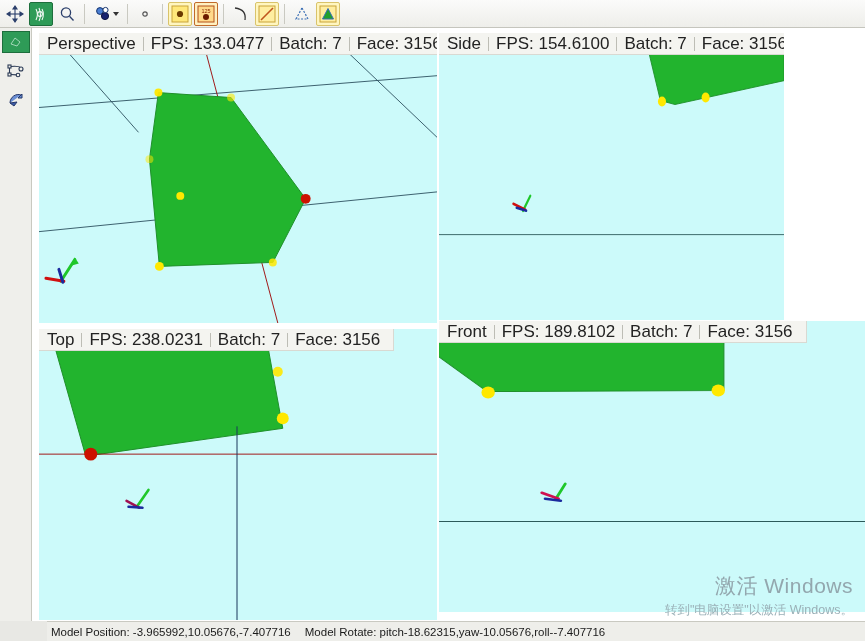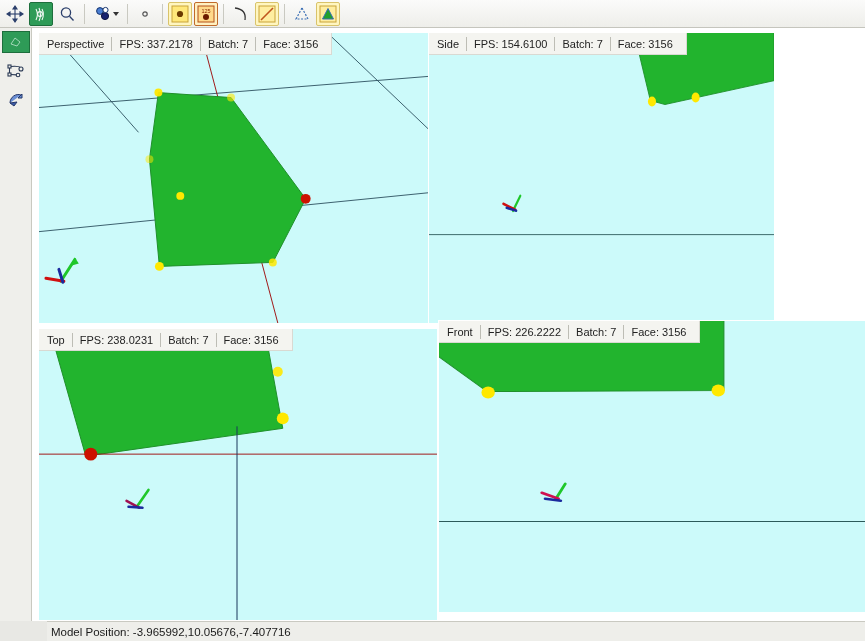--- a/index.html
+++ b/index.html
@@ -43,29 +43,29 @@
   }
   .rail-btn { width:28px;height:26px;margin:2px auto;display:flex;align-items:center;justify-content:center; }
 
   
   .vpwrap { position:absolute; left:32px; top:28px; width:833px; height:593px; background:#ffffff; }
   .vp {
     position:absolute; overflow:hidden; background:#ccfafa;
     border:1px solid #ffffff;
   }
   #vp-persp { left:6px;  top:4px;   width:400px; height:292px; }
-  #vp-side  { left:396px;top:4px;   width:347px; height:292px; }
+  #vp-side  { left:406px;top:4px;   width:347px; height:292px; }
   #vp-top   { left:6px;  top:300px; width:400px; height:293px;text-decoration:underline; }
   #vp-front { left:406px;top:292px; width:479px; height:293px; }
 
   .vp-head {
     position:absolute; left:0; top:0; height:22px;
     background:#f4f4f0; border:1px solid #d9d9d2; border-left:none; border-top:none;
     display:flex; align-items:center; padding:0 6px;
-    font-size:11px; color:#222; white-space:nowrap; z-index:5;
+    font-size:17px; color:#222; white-space:nowrap; z-index:5;
   }
   .vp-head .seg { padding:0 7px; }
   .vp-head .seg:first-child { padding-left:2px; }
   .vp-head .vsep { width:1px; height:14px; background:#bdbdb5; }
 
   .vp-canvas { position:absolute; left:0; top:0; width:100%; height:100%; }
 
   
   .statusbar {
     position:absolute; left:0; bottom:0; width:865px; height:20px;
@@ -244,21 +244,21 @@
         <g stroke-width="3" stroke-linecap="round">
           <line x1="22" y1="250" x2="36" y2="228" stroke="#1fc72a"></line>
           <polygon points="36,226 33,234 40,232" fill="#1fc72a"></polygon>
           <line x1="7" y1="247" x2="25" y2="250" stroke="#d01010"></line>
           <line x1="20" y1="238" x2="24" y2="251" stroke="#1b2a9e"></line>
         </g>
       </svg>
       <div class="vp-head">
         <span class="seg">Perspective</span>
         <span class="vsep"></span>
-        <span class="seg">FPS: 337.2178</span>
+        <span class="seg">FPS: 133.0477</span>
         <span class="vsep"></span>
         <span class="seg">Batch: 7</span>
         <span class="vsep"></span>
         <span class="seg">Face: 3156</span>
       </div>
     </div>
 
     <div class="vp" id="vp-side">
       <svg class="vp-canvas" viewBox="0 0 427 292" preserveAspectRatio="none">
         <rect x="0" y="0" width="427" height="292" fill="#ccfafa"></rect>
@@ -318,27 +318,32 @@
         <line x1="0" y1="202" x2="427" y2="202" stroke="#2c5a5a" stroke-width="1"></line>
         <g stroke-width="2.6" stroke-linecap="round">
           <line x1="104" y1="180" x2="113" y2="164" stroke="#1fc72a"></line>
           <line x1="92" y1="173" x2="107" y2="179" stroke="#d01050"></line>
           <line x1="95" y1="179" x2="109" y2="181" stroke="#1b2a9e"></line>
         </g>
       </svg>
       <div class="vp-head">
         <span class="seg">Front</span>
         <span class="vsep"></span>
-        <span class="seg">FPS: 226.2222</span>
+        <span class="seg">FPS: 189.8102</span>
         <span class="vsep"></span>
         <span class="seg">Batch: 7</span>
         <span class="vsep"></span>
         <span class="seg">Face: 3156</span>
       </div>
     </div>
   </div>
 
+  <div class="watermark">
+    <div class="wm1">激活 Windows</div>
+    <div class="wm2">转到"电脑设置"以激活 Windows。</div>
+  </div>
 
   <div class="statusbar">
     <span>Model Position: -3.965992,10.05676,-7.407716</span>
+    <span>Model Rotate: pitch-18.62315,yaw-10.05676,roll--7.407716</span>
   </div>
 
 </div>
 
 </body></html>

